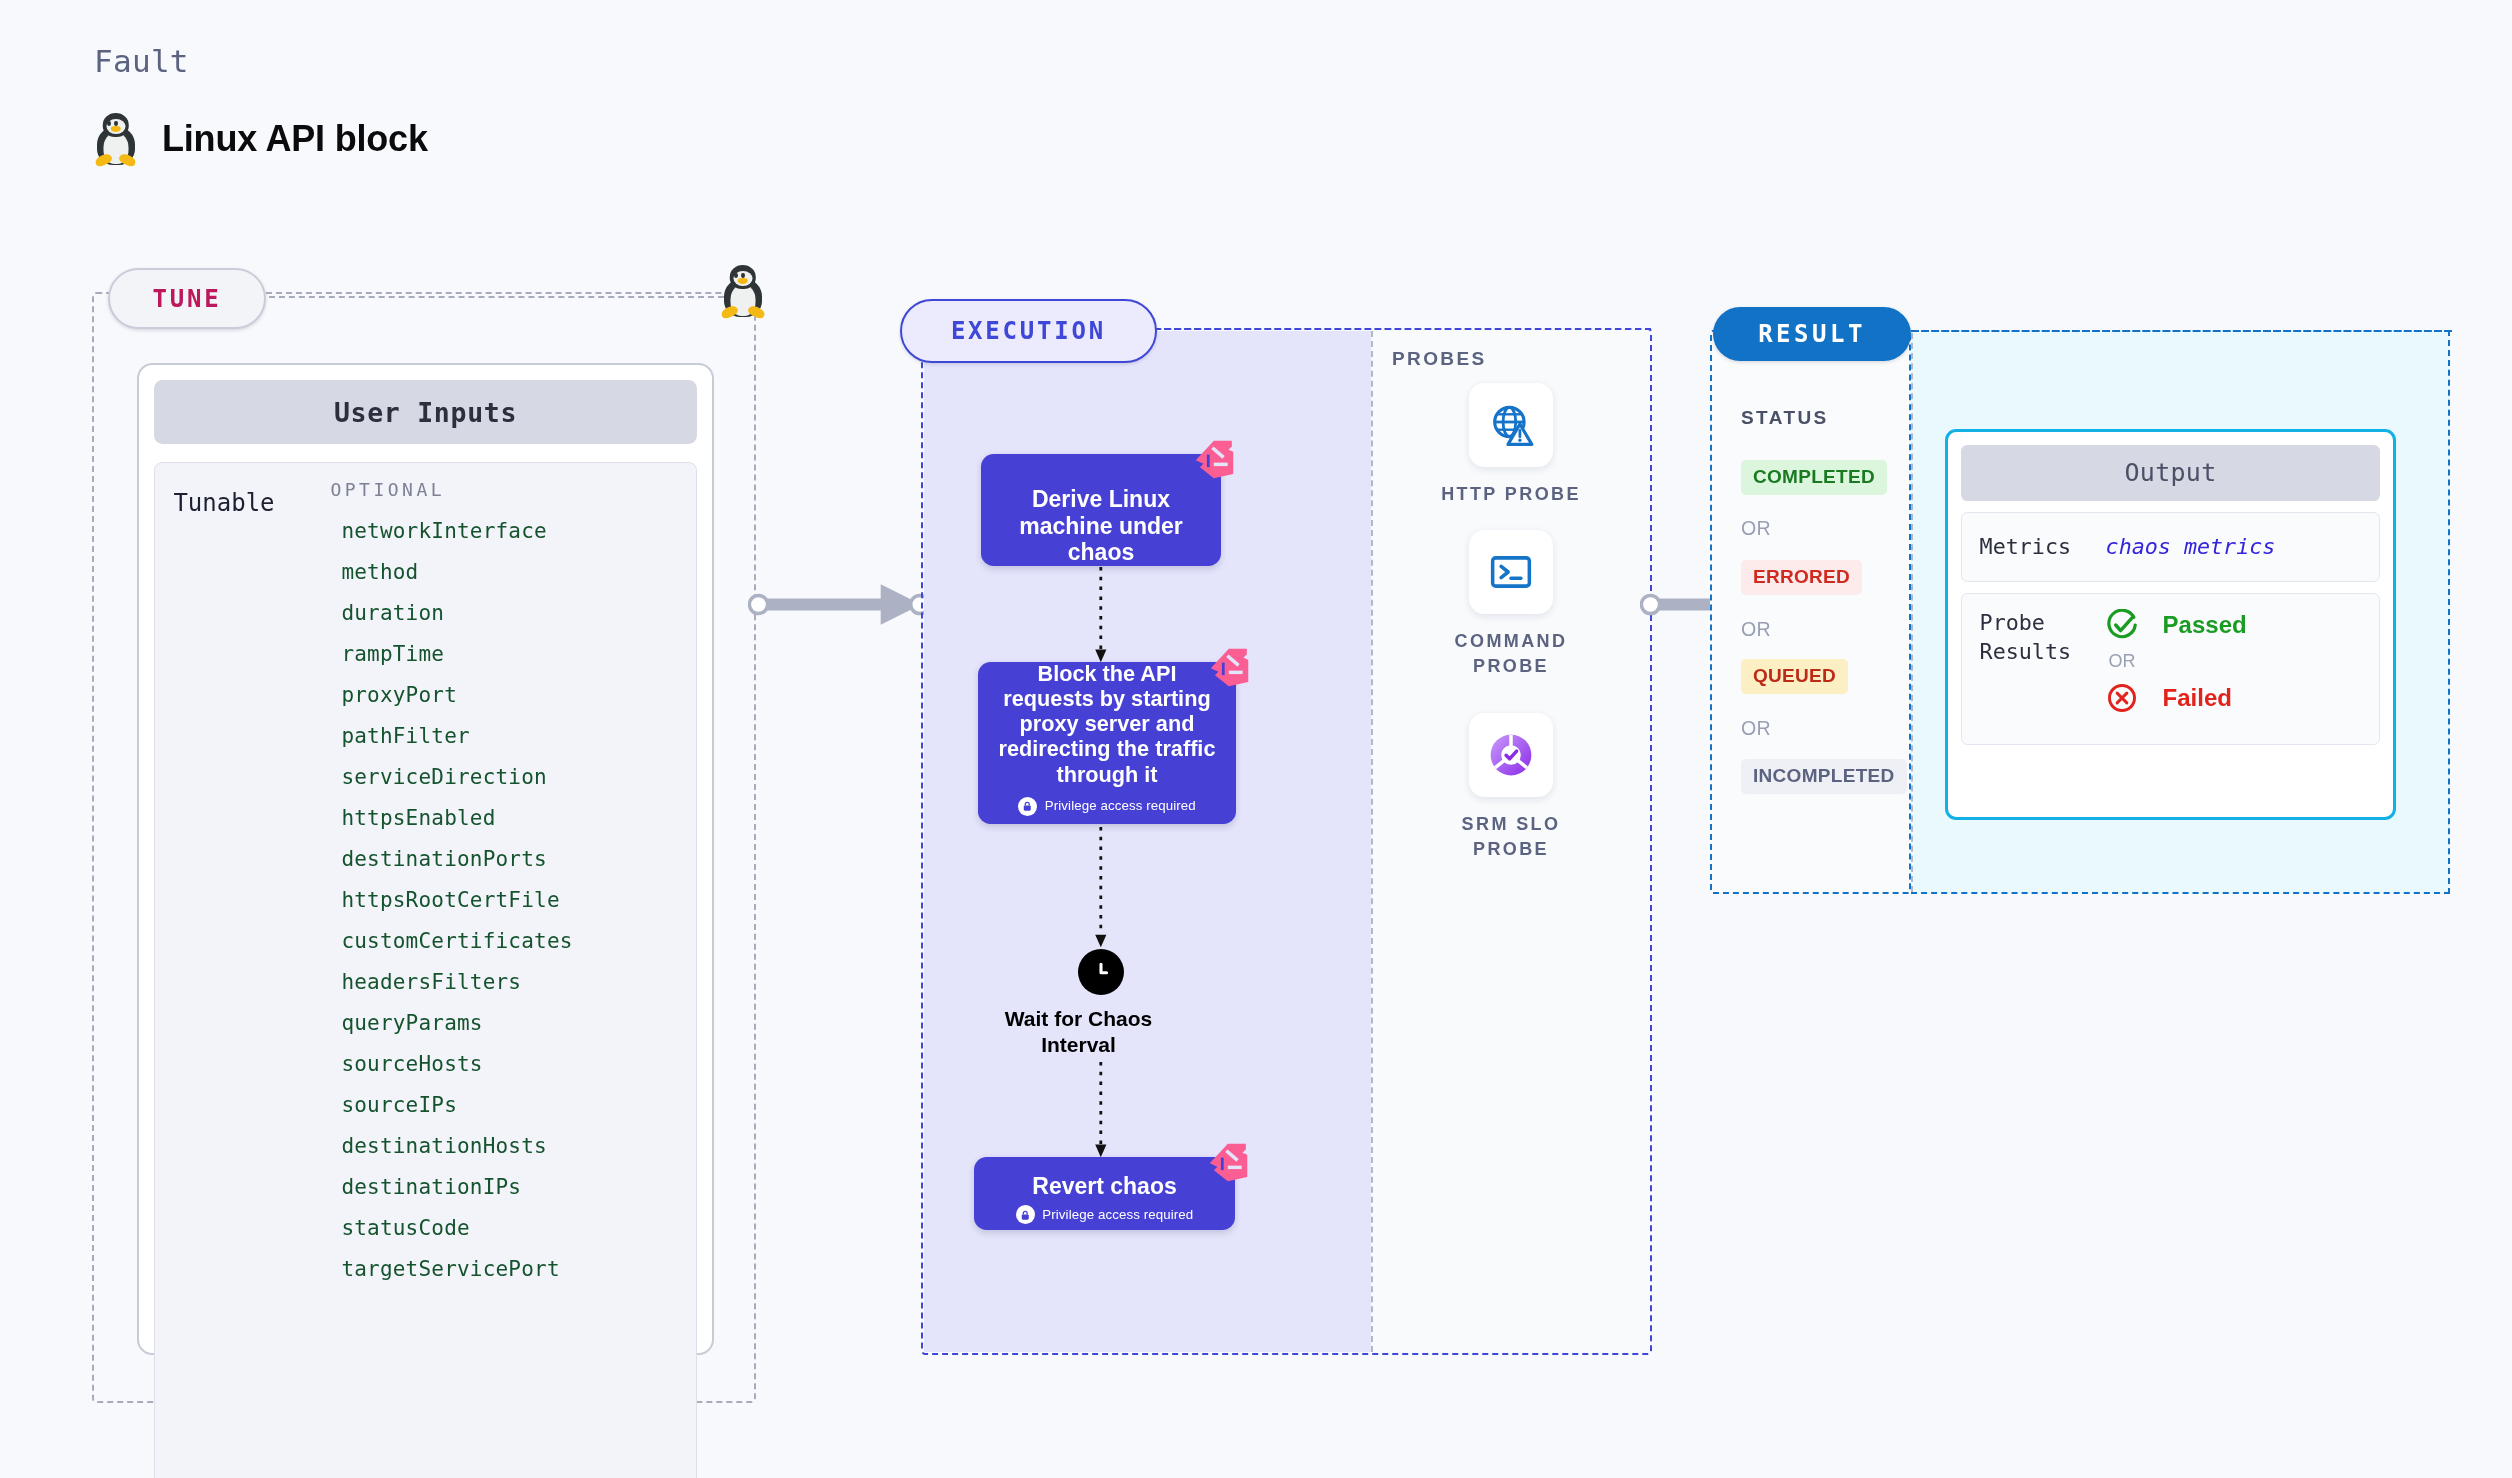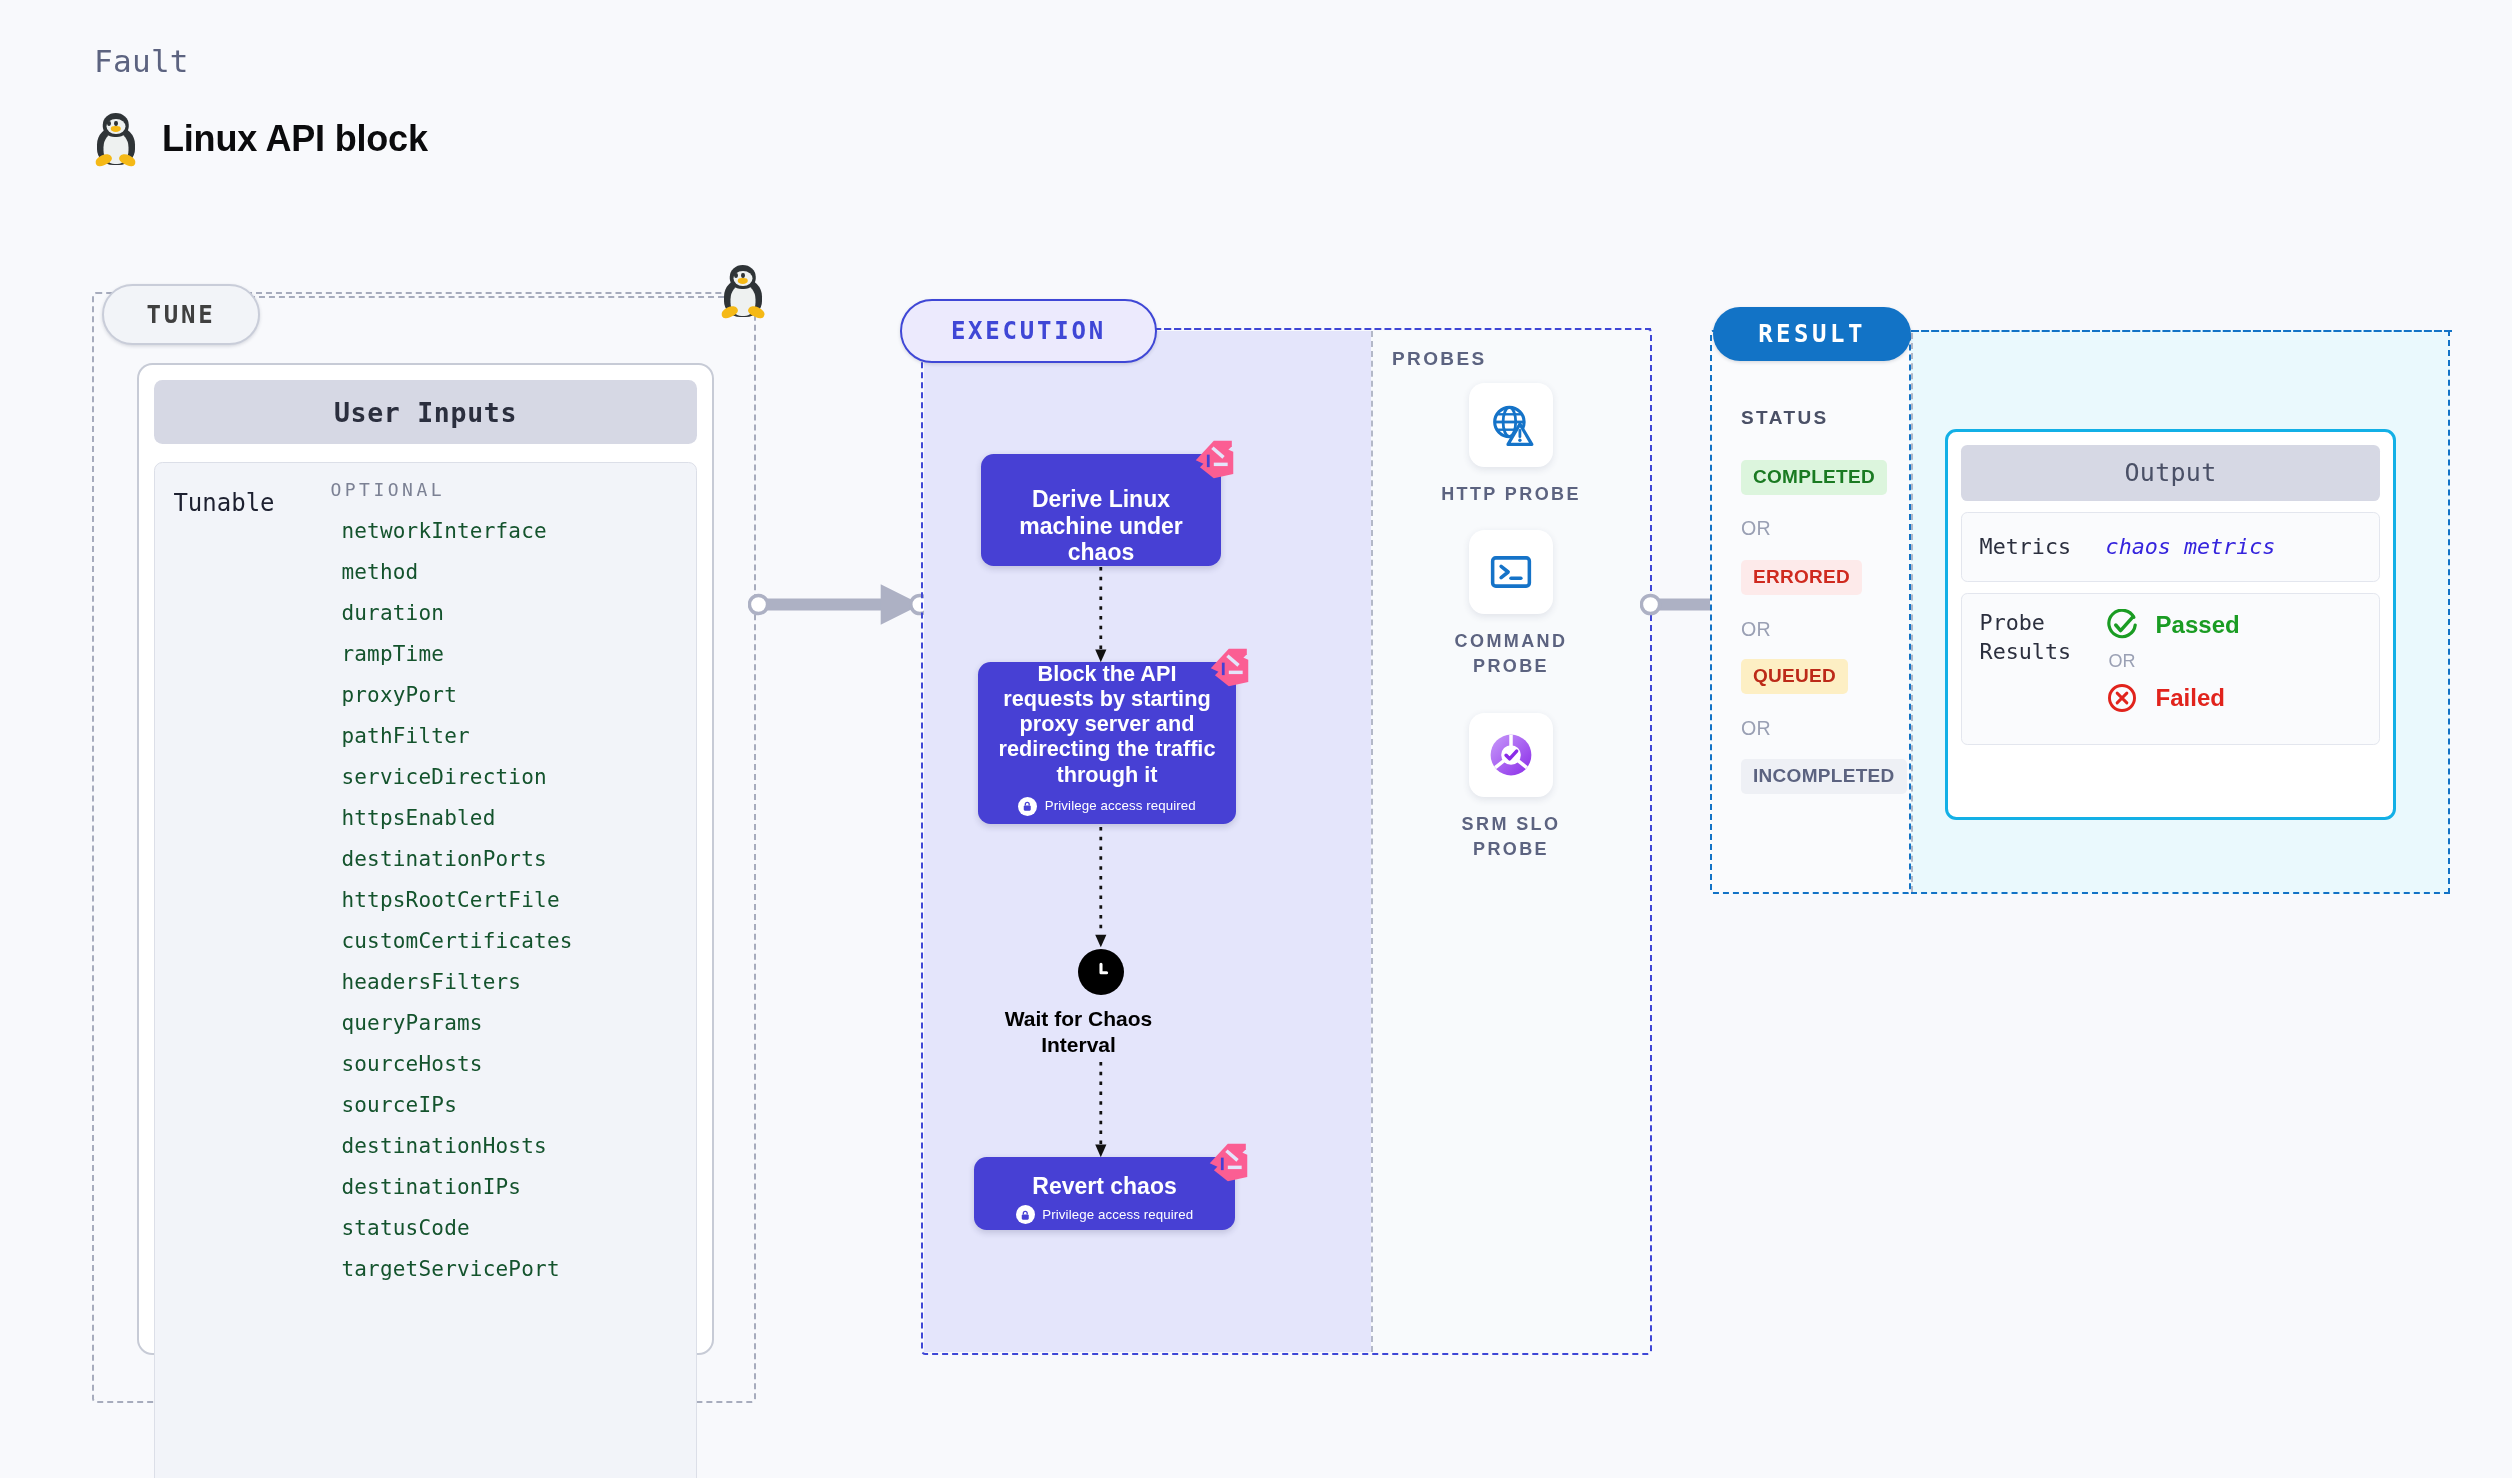--- a/index.html
+++ b/index.html
@@ -65,24 +65,23 @@
     font-weight: 700; letter-spacing: 2.8px; z-index: 6;
     box-shadow: 0 1.4px 3.5px rgba(40,45,70,.16);
   }
 
   
   #tune-region {
     position: absolute; left: 92px; top: 292px; width: 664px; height: 1111px;
     border: 2.1px dashed #a7acbd; border-radius: 4.2px; box-sizing: border-box;
   }
   #tune-badge {
-    left: 102px; top: 268px; width: 154px; height: 57px;
-    background: #f2f4f8; border: 2.1px solid #c9cdd9; color: #404040;
+    left: 108px; top: 268px; width: 154px; height: 57px;
+    background: #f2f4f8; border: 2.1px solid #c9cdd9; color: #be185d;
     font-size: 24px;
-    margin-top: 16px;
   }
   #tune-card {
     position: absolute; left: 137px; top: 363px; width: 577px; height: 992px;
     background: #ffffff; border: 2.8px solid #c7cbd6; border-radius: 15.4px;
     box-sizing: border-box; padding: 15.4px;
   }
   #user-inputs-head {
     height: 64px; background: #d6d8e4; border-radius: 8.4px;
     display: flex; align-items: center; justify-content: center;
     font-family: "DejaVu Sans Mono", monospace; font-size: 26.5px;
@@ -242,21 +241,21 @@
     border-radius: 6.3px; display: flex; box-sizing: border-box; padding: 15.4px 18px;
   }
   .out-key {
     width: 126px; font-family: "DejaVu Sans Mono", monospace;
     font-size: 21.7px; color: #2b2f3e; line-height: 1.3; flex: 0 0 auto;
   }
   .out-val-metrics {
     font-family: "DejaVu Sans Mono", monospace; font-size: 21.7px; color: #3524dd; font-style: italic;
   }
   .probe-res-line {
-    display: flex; align-items: center; gap: 18px;
+    display: flex; align-items: center; gap: 25px;
     font-size: 24px; font-weight: 700;
   }
   #probe-passed { color: #1a9c23; }
   #probe-failed { color: #e1231c; }
   #probe-or { font-size: 18px; color: #9aa0b4; margin: 9.8px 0 9.8px 2.8px; }
 
   
   .conn { position: absolute; }
 </style>
 </head>

